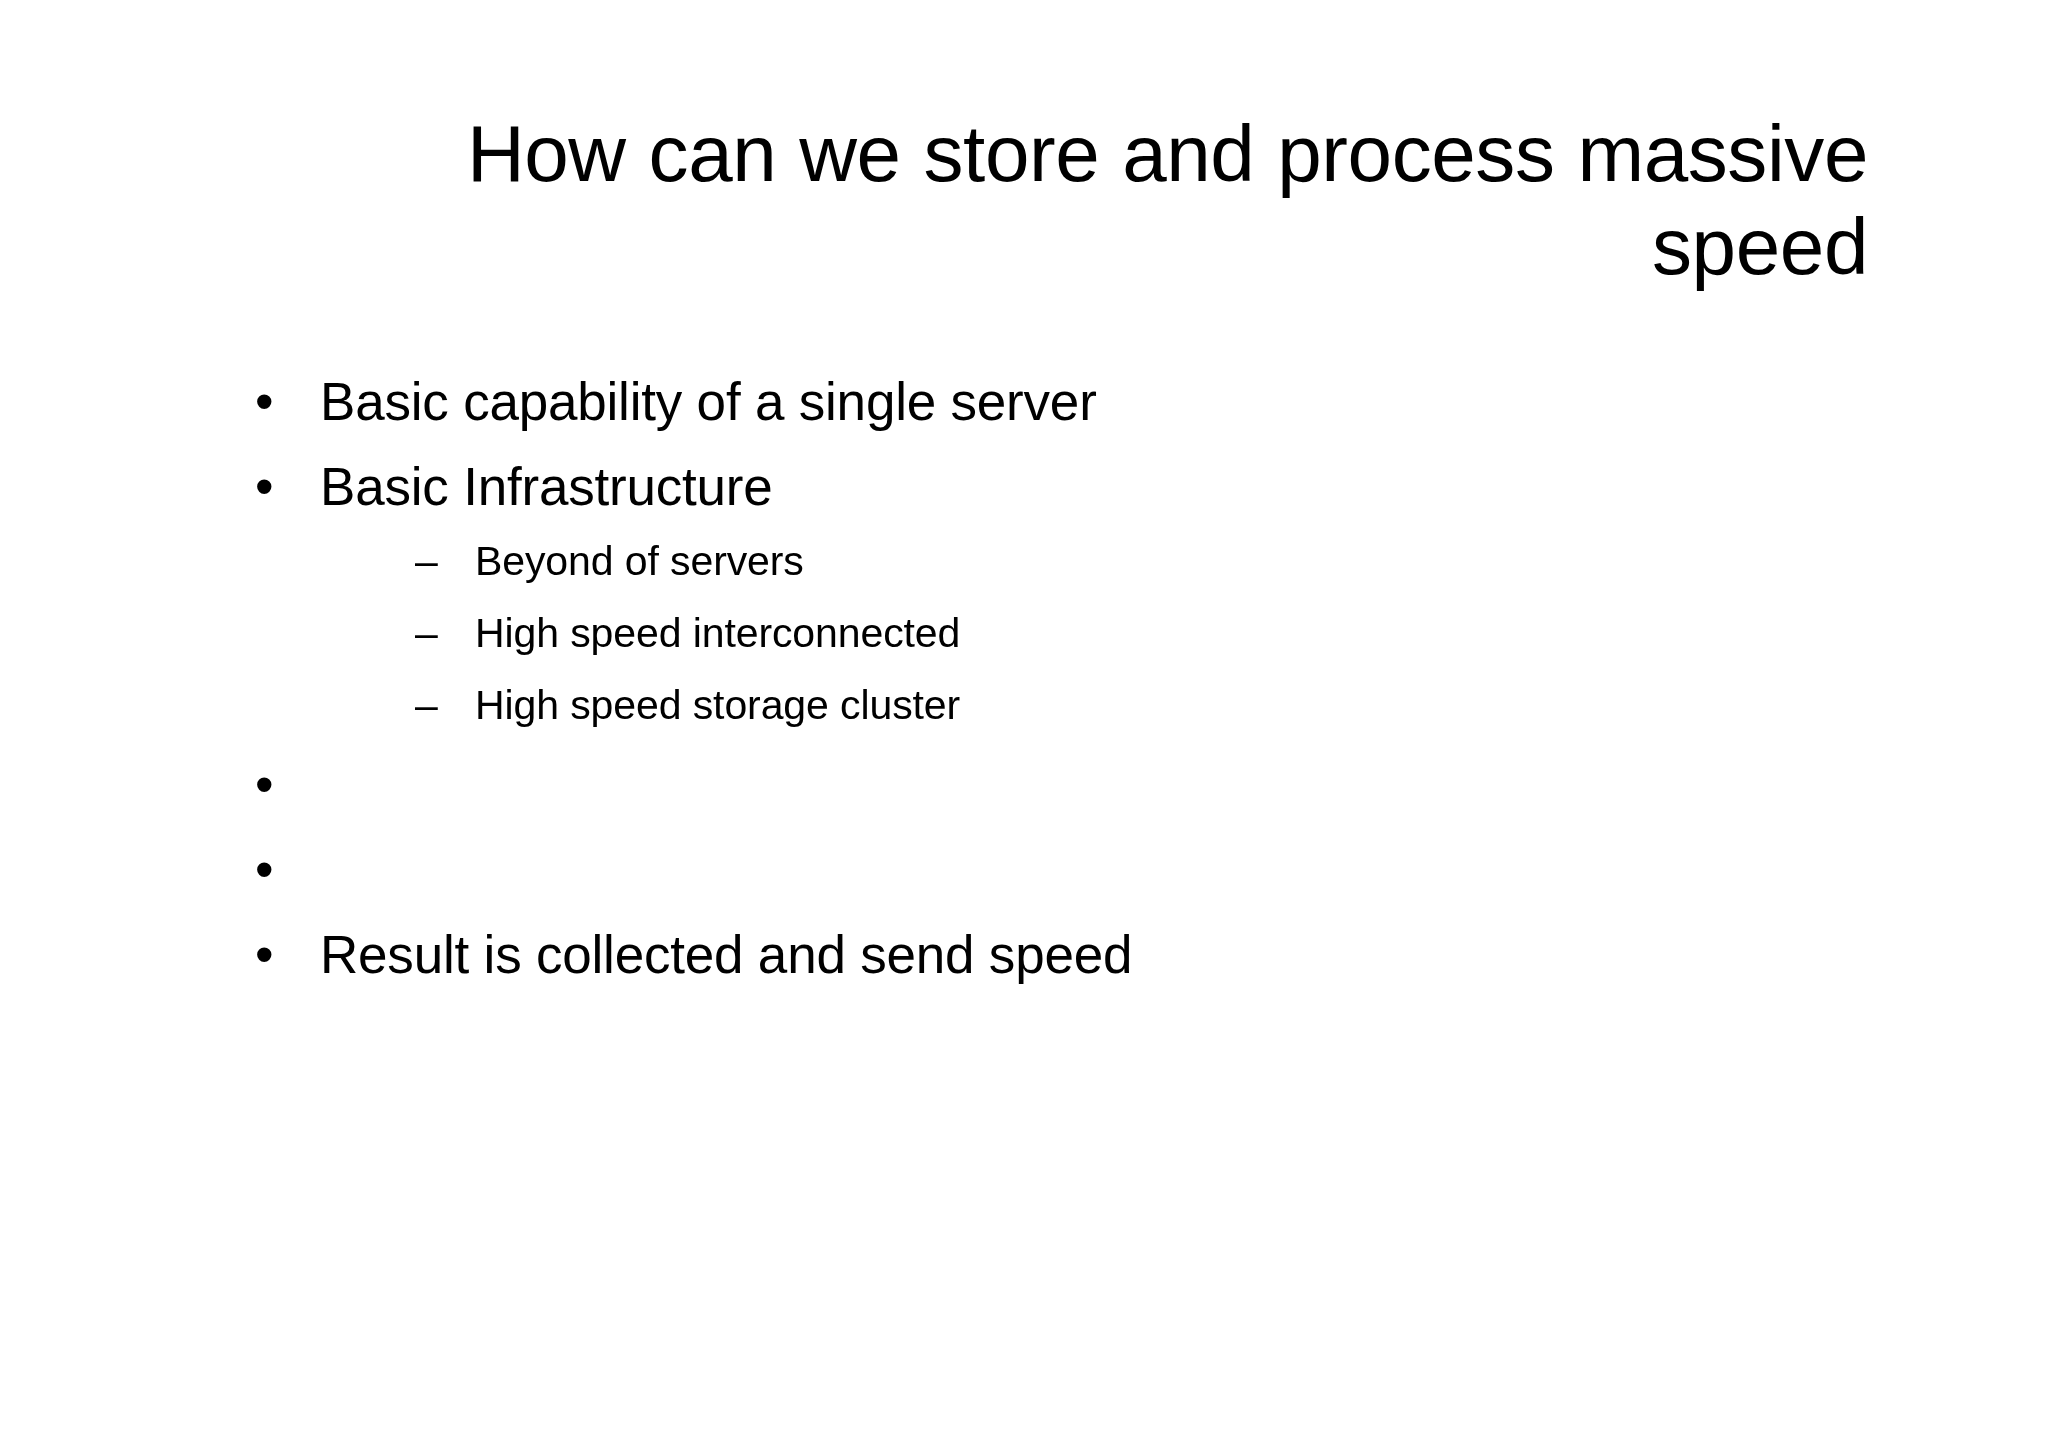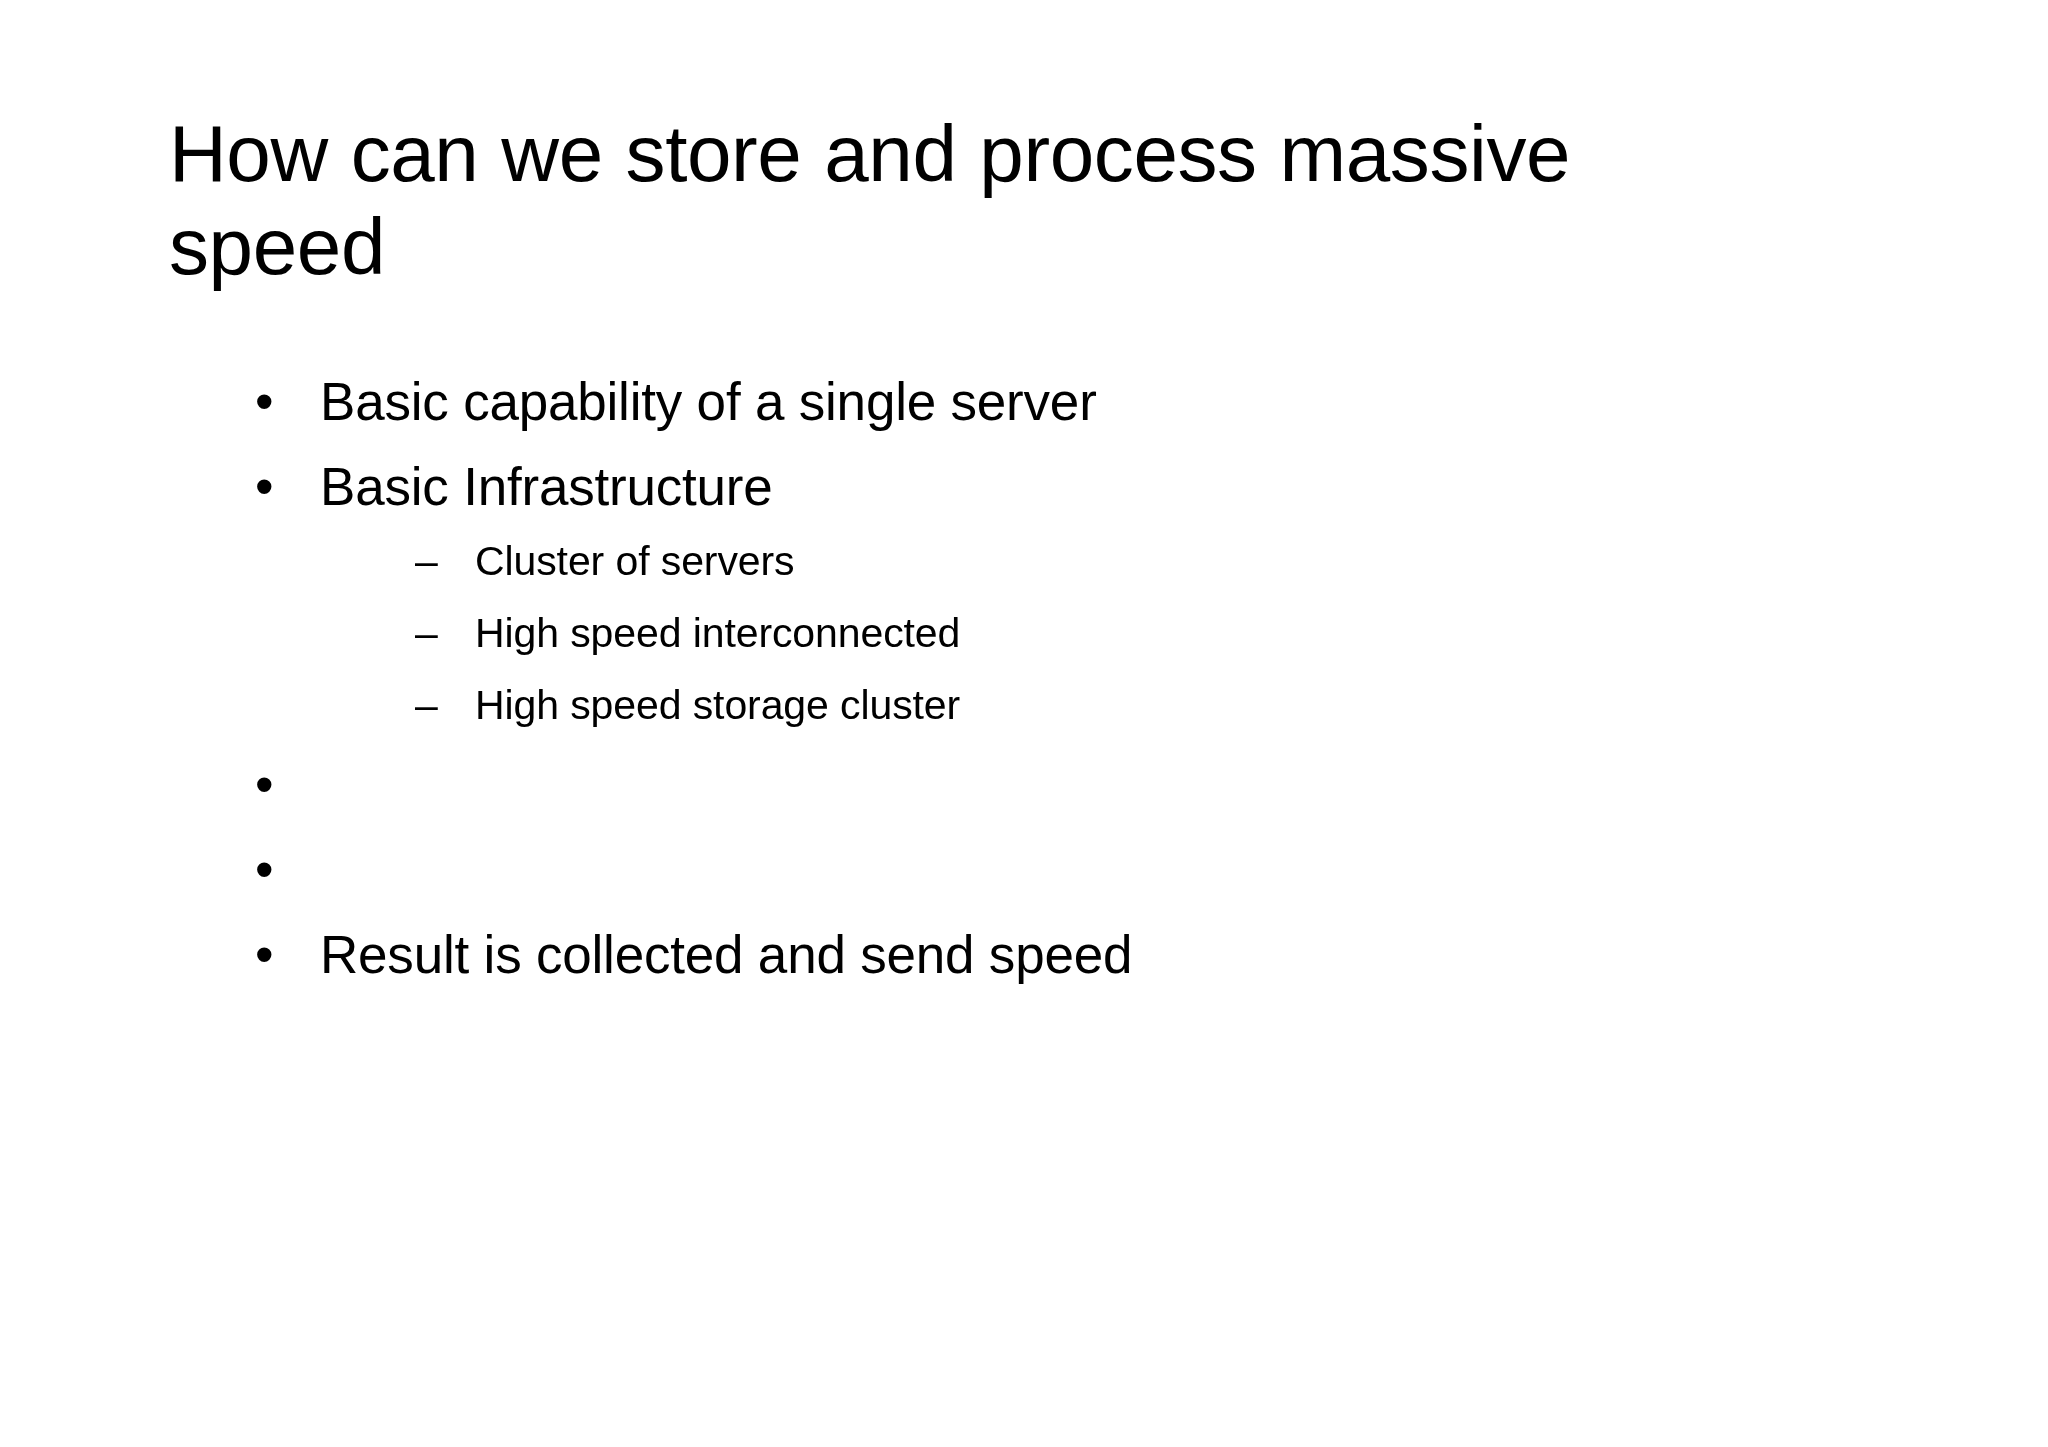--- a/index.html
+++ b/index.html
@@ -16,24 +16,24 @@
     width: 2048px;
     height: 1447px;
     background: #ffffff;
     overflow: hidden;
     box-sizing: border-box;
   }
 
   
   .title-block {
     position: absolute;
-    left: 169px;
+    left: 180px;
     top: 108px;
     width: 1688px;
-    text-align: left;
+    text-align: right;
   }
   .title-text {
     font-family: "Liberation Sans", sans-serif;
     font-size: 80px;
     line-height: 1.16;
     font-weight: 400;
     color: #000000;
     letter-spacing: -0.4px;
     word-spacing: 1px;
   }
@@ -123,21 +123,21 @@
         <span class="label">Basic capability of a single server</span>
       </li>
 
       <li class="lvl1">
         <span class="marker">•</span>
         <span class="label">Basic Infrastructure</span>
 
         <ul class="sub">
           <li class="lvl2">
             <span class="marker">–</span>
-            <span class="label">Cluster of servers</span>
+            <span class="label">Beyond of servers</span>
           </li>
           <li class="lvl2">
             <span class="marker">–</span>
             <span class="label">High speed interconnected</span>
           </li>
           <li class="lvl2">
             <span class="marker">–</span>
             <span class="label">High speed storage cluster</span>
           </li>
         </ul>

